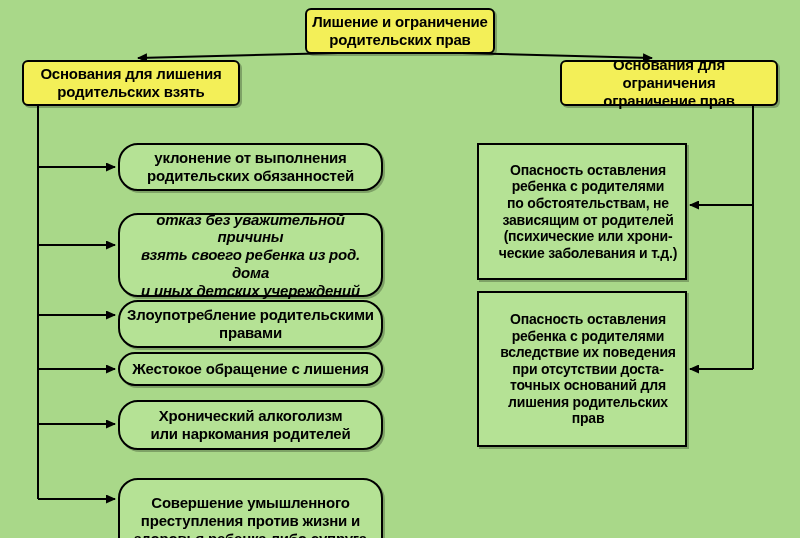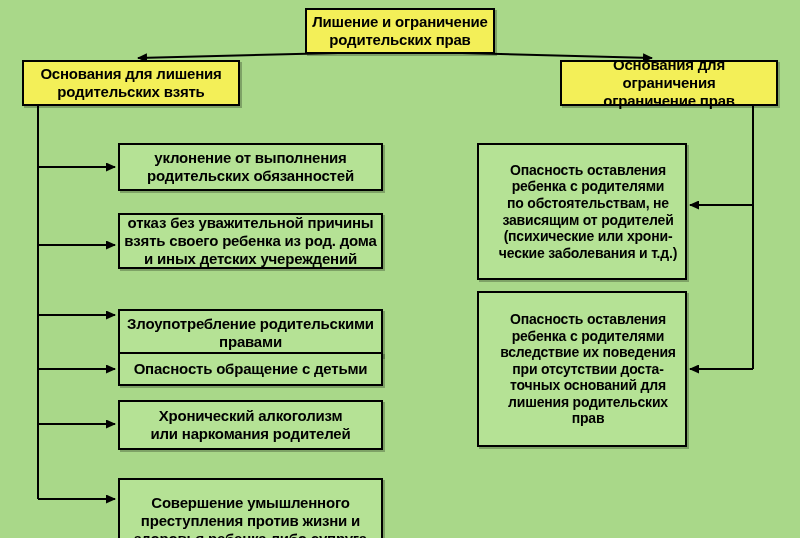--- a/index.html
+++ b/index.html
@@ -18,31 +18,31 @@
     border:2px solid var(--border,#000);
     display:flex;align-items:center;justify-content:center;
     text-align:center;
     font-weight:bold;color:#000;
     white-space:pre-line;
     line-height:1.18;
     letter-spacing:-0.2px;
     padding:2px 4px;
     box-shadow:2px 2px 0 rgba(0,0,0,0.25);
   }
-  .yellow{background:var(--box-yellow,#f3ef58);}
+  .yellow{background:var(--box-yellow,#f3ef58);border-radius:6px;}
   .green{background:var(--box-green,#b5e295);}
 
   .title   {left:305px;top:8px;  width:190px;height:46px;font-size:15px;}
   .lheader {left:22px; top:60px; width:218px;height:46px;font-size:15px;}
   .rheader {left:560px;top:60px; width:218px;height:46px;font-size:15px;}
 
-  .litem{left:118px;width:265px;font-size:15px;}
+  .litem{left:118px;width:265px;font-size:15px;border-radius:20px;}
   .l0{top:143px;height:48px;}
-  .l1{top:213px;height:56px;}
-  .l2{top:309px;height:48px;}
+  .l1{top:213px;height:84px;font-style:italic;}
+  .l2{top:300px;height:48px;}
   .l3{top:352px;height:34px;}
   .l4{top:400px;height:50px;}
   .l5{top:466px;height:86px;margin-top:12px;}
 
   .ritem{left:477px;width:210px;font-size:14px;padding-left:16px;}
   .r0{top:143px;height:137px;}
   .r1{top:291px;height:156px;}
 
   .connectors line, .connectors path{stroke:var(--border,#000);stroke-width:2;fill:none;}
   .connectors marker path{fill:var(--border,#000);stroke:none;}
@@ -84,21 +84,21 @@
   <div class="box yellow rheader">Основания для ограничения
 ограничение прав</div>
 
   <div class="box green litem l0">уклонение от выполнения
 родительских обязанностей</div>
   <div class="box green litem l1">отказ без уважительной причины
 взять своего ребенка из род. дома
 и иных детских учереждений</div>
   <div class="box green litem l2">Злоупотребление родительскими
 правами</div>
-  <div class="box green litem l3">Опасность обращение с детьми</div>
+  <div class="box green litem l3">Жестокое обращение с лишения</div>
   <div class="box green litem l4">Хронический алкоголизм
 или наркомания родителей</div>
   <div class="box green litem l5">Совершение умышленного
 преступления против жизни и
 здоровья ребенка либо супруга</div>
 
   <div class="box green ritem r0">Опасность оставления
 ребенка с родителями
 по обстоятельствам, не
 зависящим от родителей

